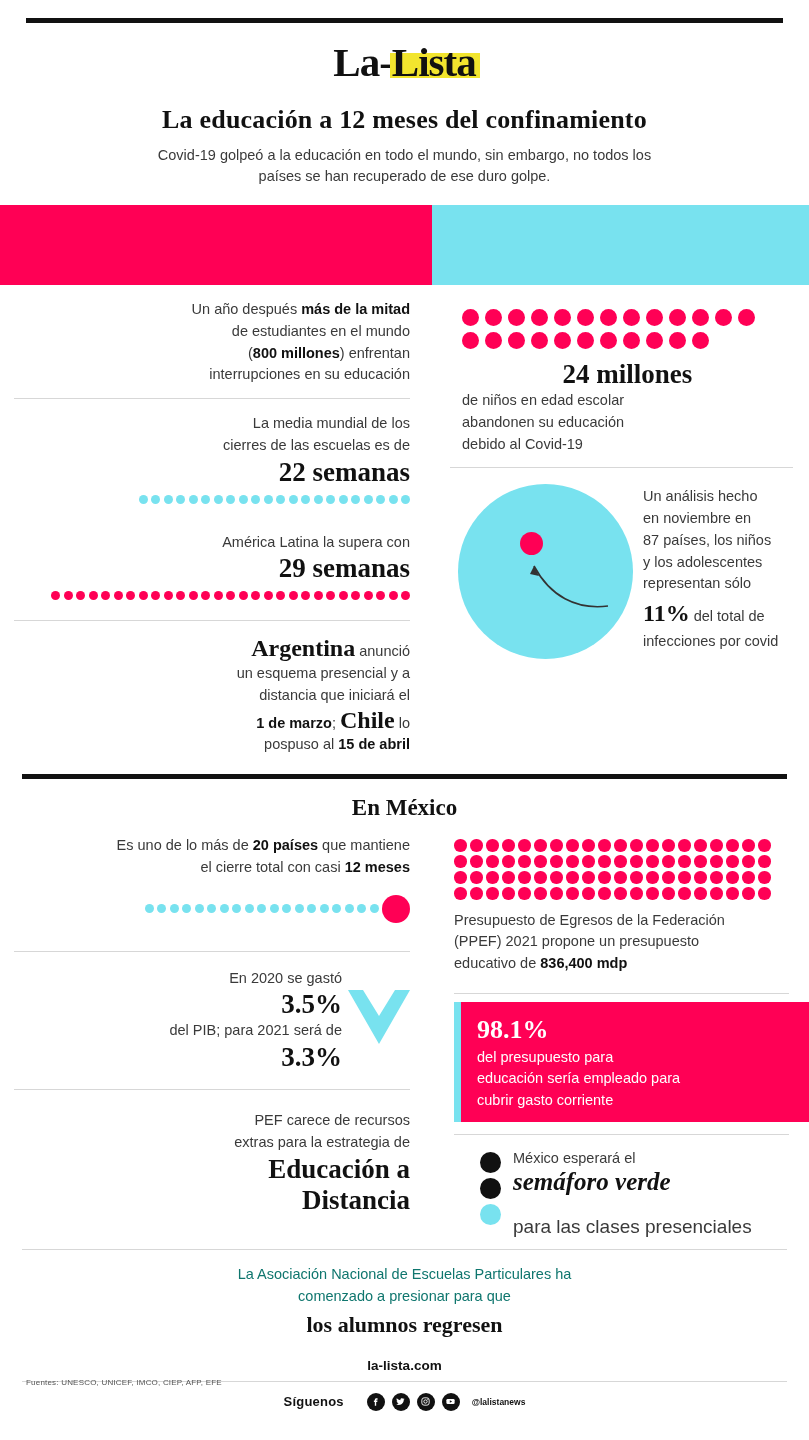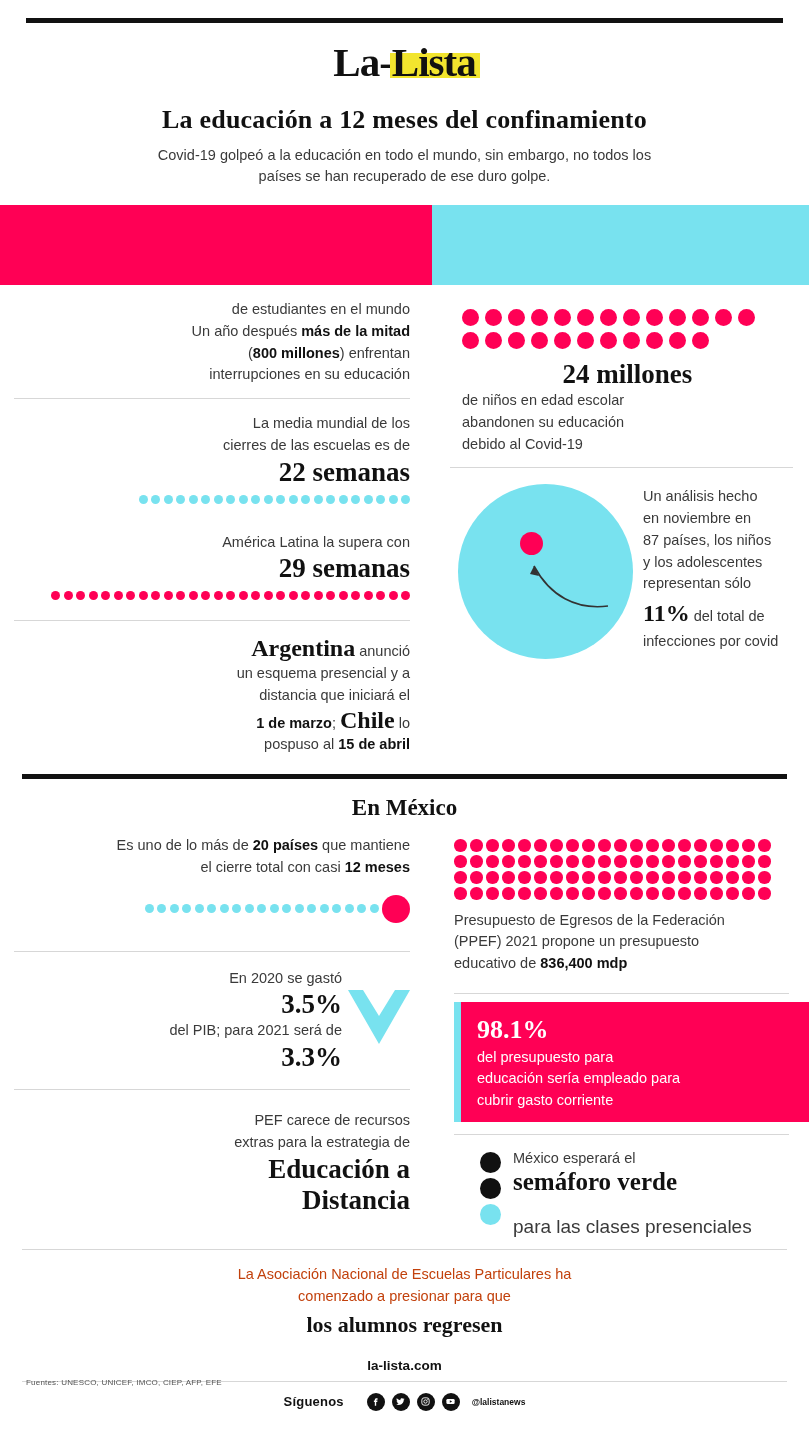--- a/index.html
+++ b/index.html
@@ -142,30 +142,30 @@
   }
   .callout .ctxt{ font-size:14.5px; line-height:1.45; color:#fff; margin-top:3px;}
 
   
   .traffic{ display:flex; gap:12px; align-items:flex-start; margin-top:14px; }
   .lights{ display:flex; flex-direction:column; gap:5px; padding-top:3px;}
   .lights span{ width:21px;height:21px;border-radius:50%; display:block;}
   .lights .blk2{ background:#111; }
   .lights .cy{ background:var(--cyan); }
   .traffic .txt .l1{ font-size:14.5px; color:#3a3a3a; line-height:1.25;}
-  .traffic .txt .l2{ font-family:"Liberation Serif",serif; font-weight:700; font-size:25px; color:#111; line-height:1.18;}
+  .traffic .txt .l2{ font-family:"Liberation Serif",serif; font-weight:700; font-size:25px; color:#111; line-height:1.18;font-style:italic;}
   .traffic .txt .l3{ font-size:19px; color:#3a3a3a; line-height:1.3; margin-top:18px;}
 
   
   .chev{ width:62px; height:54px; flex:none; margin-left:6px; margin-top:22px;}
 
   
   .foot-rule{ height:1px; background:var(--rule); margin: 10px 22px 0 22px;}
   .footer-msg{ text-align:center; margin-top:14px; }
-  .footer-msg .fm1{ font-size:14.5px; color:#c2410c; line-height:1.5;}
+  .footer-msg .fm1{ font-size:14.5px; color:#0f766e; line-height:1.5;}
   .footer-msg .fm2{ font-family:"Liberation Serif",serif; font-weight:700; font-size:22px; color:#111; margin-top:4px;}
   .sources{ position:absolute; left:26px; top:1360px; font-size:8px; color:#555; letter-spacing:.2px;}
   .site{ text-align:center; font-size:13.5px; font-weight:700; color:#111; margin-top:20px;}
   .bot-rule{ height:1px; background:var(--rule); margin: 8px 22px 0 22px;}
   .social{ display:flex; justify-content:center; align-items:center; gap:7px; margin-top:11px; }
   .social .lbl{ font-size:13px; font-weight:700; color:#111; letter-spacing:.2px; margin-right:16px;}
   .social .handle{ font-size:8.5px; font-weight:700; color:#111; margin-left:5px;}
   .sicon{ width:18px;height:18px;border-radius:50%;background:#111;display:flex;align-items:center;justify-content:center;}
   .sicon svg{ display:block; }
 </style>
@@ -190,22 +190,22 @@
     <div class="pink"></div>
     <div class="cyan"></div>
   </div>
 
   <div class="cols">
 
     <div class="col-l">
 
       <div class="blk rule-b t-right">
         <div class="body-txt">
+          <div><span>Un año después </span><b>más de la mitad</b></div>
           <div>de estudiantes en el mundo</div>
-          <div><span>Un año después </span><b>más de la mitad</b></div>
           <div><span>(</span><b>800 millones</b><span>) enfrentan</span></div>
           <div>interrupciones en su educación</div>
         </div>
       </div>
 
       <div class="blk t-right">
         <div class="body-txt">La media mundial de los</div>
         <div class="body-txt">cierres de las escuelas es de</div>
         <div class="serif-num">22 semanas</div>
         <div class="dotrow right" id="dots22">

